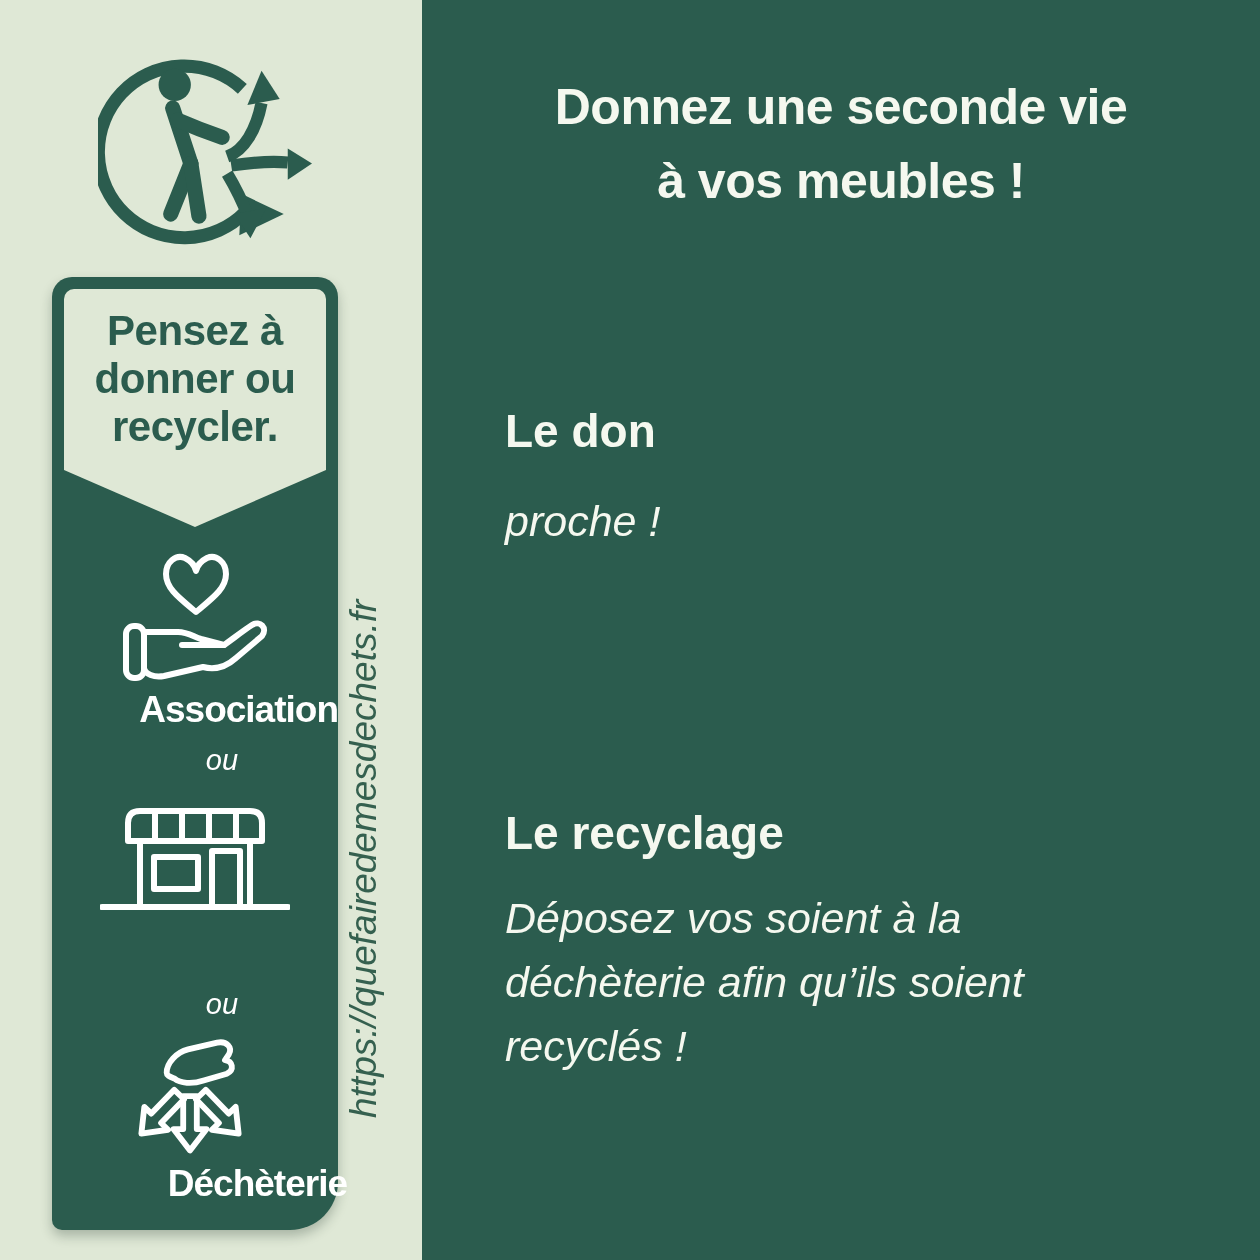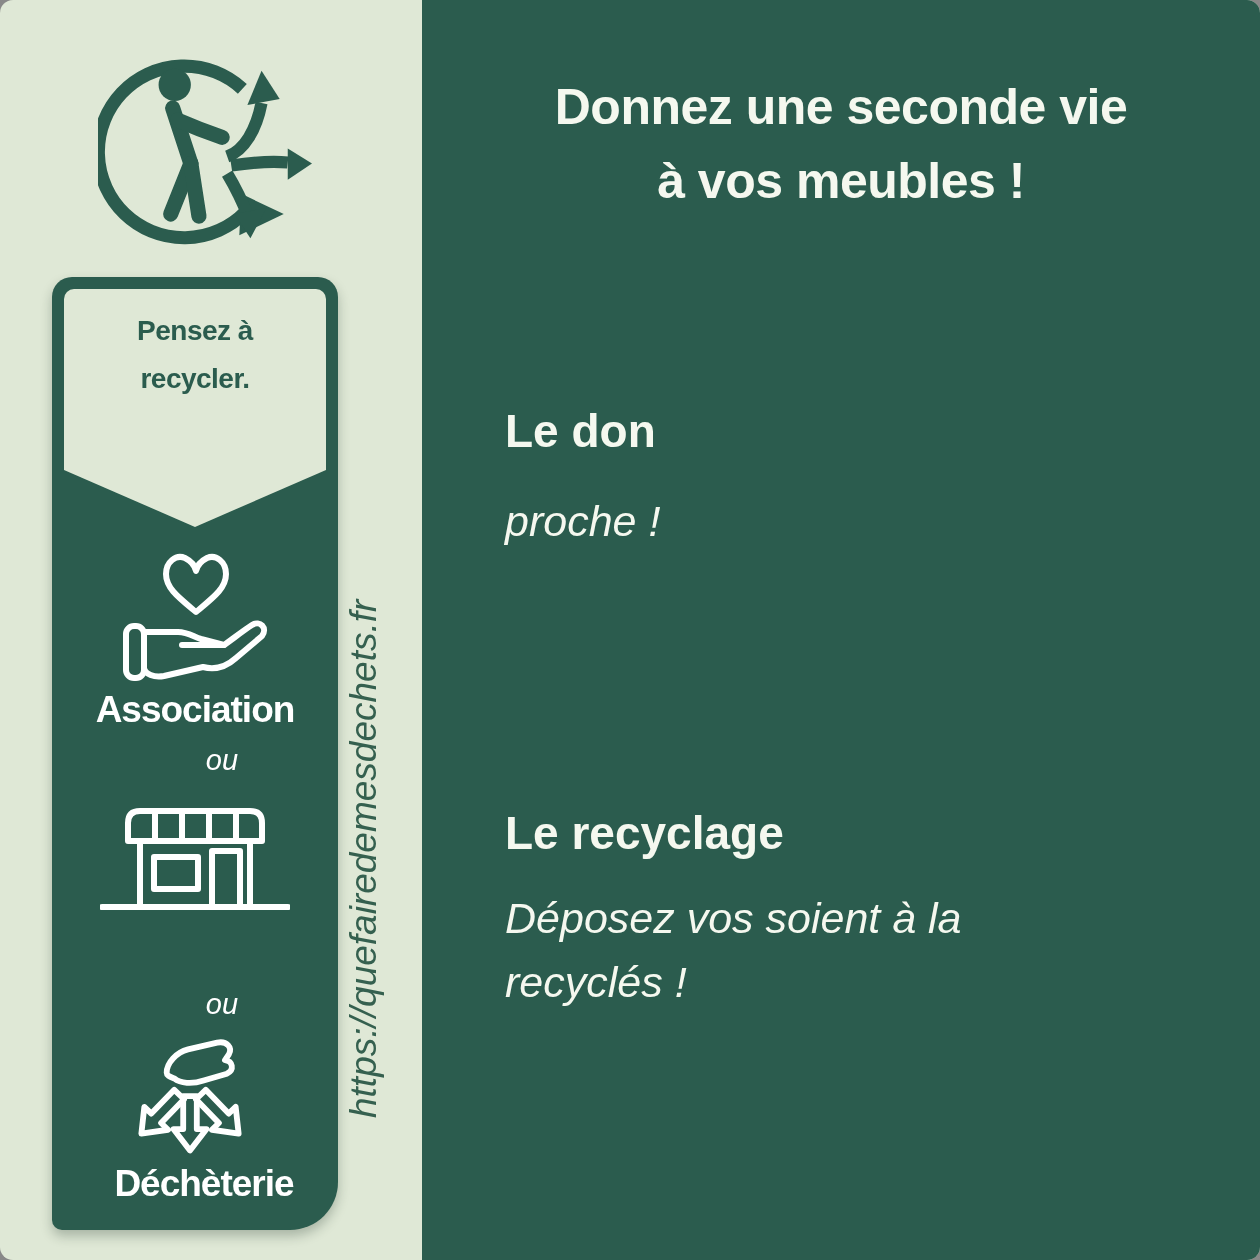--- a/index.html
+++ b/index.html
@@ -7,21 +7,20 @@
     --light: #dfe8d6;
     --text-light: #f5f8ef;
   }
   html,body{margin:0;padding:0;background:#888;}
   .canvas{
     position:relative;
     width:1260px;height:1260px;
     background:var(--light);
     overflow:hidden;
     font-family:"Liberation Sans", sans-serif;
-    border-radius:13px;
   }
   
   .main-panel{
     position:absolute;left:422px;top:0;width:838px;height:1260px;
     background:var(--dark);
   }
   .page-title{
     position:absolute;left:0;top:70px;width:100%;
     text-align:center;color:var(--text-light);
     font-size:50px;font-weight:bold;line-height:74px;letter-spacing:-.5px;
@@ -48,28 +47,28 @@
     box-shadow:0 6px 12px rgba(25,45,36,.28);
   }
   .pennant{
     position:absolute;left:64px;top:289px;width:262px;height:238px;
     background:var(--light);
     border-radius:10px 10px 0 0;
     clip-path:polygon(0 0,100% 0,100% 76%,50% 100%,0 76%);
   }
   .pennant-text{
     padding-top:18px;text-align:center;
-    color:var(--dark);font-size:28px;font-weight:bold;line-height:48px;letter-spacing:-.5px;
+    color:var(--dark);font-size:42px;font-weight:bold;line-height:48px;letter-spacing:-.5px;
   }
   .option-icon{position:absolute;}
   .icon-handheart{left:118px;top:550px;width:156px;height:136px;}
   .icon-store{left:100px;top:801px;width:190px;height:112px;}
   .icon-dechet{left:122px;top:1038px;width:136px;height:120px;}
   .option-label{
-    position:absolute;left:52px;width:286px;text-align:center;
+    position:absolute;left:52px;width:286px;text-align:right;
     color:#fff;font-size:37px;font-weight:bold;line-height:44px;letter-spacing:-1px;
   }
   .label-association{top:688px;}
   .label-magasin{top:922px;}
   .label-decheterie{top:1162px;padding-left:9px;}
   .separator-ou{
     position:absolute;left:52px;width:340px;text-align:center;
     color:#fff;font-size:29px;font-style:italic;line-height:36px;
   }
   .ou1{top:742px;}
@@ -95,20 +94,21 @@
   </div>
 
   <div class="section-heading don" style="left:505px;">Le don</div>
   <div class="section-body don" style="left:505px;">
     <div>proche !</div>
   </div>
 
   <div class="section-heading recyclage" style="left:505px;">Le recyclage</div>
   <div class="section-body recyclage" style="left:505px;">
     <div>Déposez vos soient à la</div>
+    <div>déchèterie afin qu’ils soient</div>
     <div>recyclés !</div>
   </div>
 
   <div class="triman">
     <svg viewBox="0 0 212 205" width="214" height="208">
 
       <path d="M 143 36 A 85 85 0 1 0 146 158" fill="none" stroke="#2b5c4e" stroke-width="13"></path>
       <polygon points="142,140 184,160 140,181" fill="#2b5c4e"></polygon>
 
       <circle cx="76" cy="32" r="16" fill="#2b5c4e"></circle>
@@ -128,20 +128,21 @@
       <polygon points="188,95 212,110 188,126" fill="#2b5c4e"></polygon>
       <polygon points="135,160 167,154 151,184" fill="#2b5c4e"></polygon>
     </svg>
   </div>
 
   <div class="ribbon"></div>
 
   <div class="pennant">
     <div class="pennant-text">
       <div>Pensez à</div>
+      <div>donner ou</div>
       <div>recycler.</div>
     </div>
   </div>
 
   <div class="option-icon icon-handheart">
     <svg viewBox="0 0 156 136" width="156" height="136">
       <g class="stroke-w" stroke-width="7">
         <path d="M78 62 C60 47 48 38 48 24 C48 12 58 4 67 8 C73 11 77 16 78 21 C79 16 83 11 89 8 C98 4 108 12 108 24 C108 38 96 47 78 62 Z"></path>
         <rect x="8" y="76" width="18" height="52" rx="8"></rect>
         <path d="M26 82 L60 82 C70 82 76 87 83 89 L106 95 C112 91 126 80 134 75 C142 70 150 78 144 86 L118 108 C108 117 96 120 85 117 L46 126 C36 128 27 124 26 118 Z"></path>

